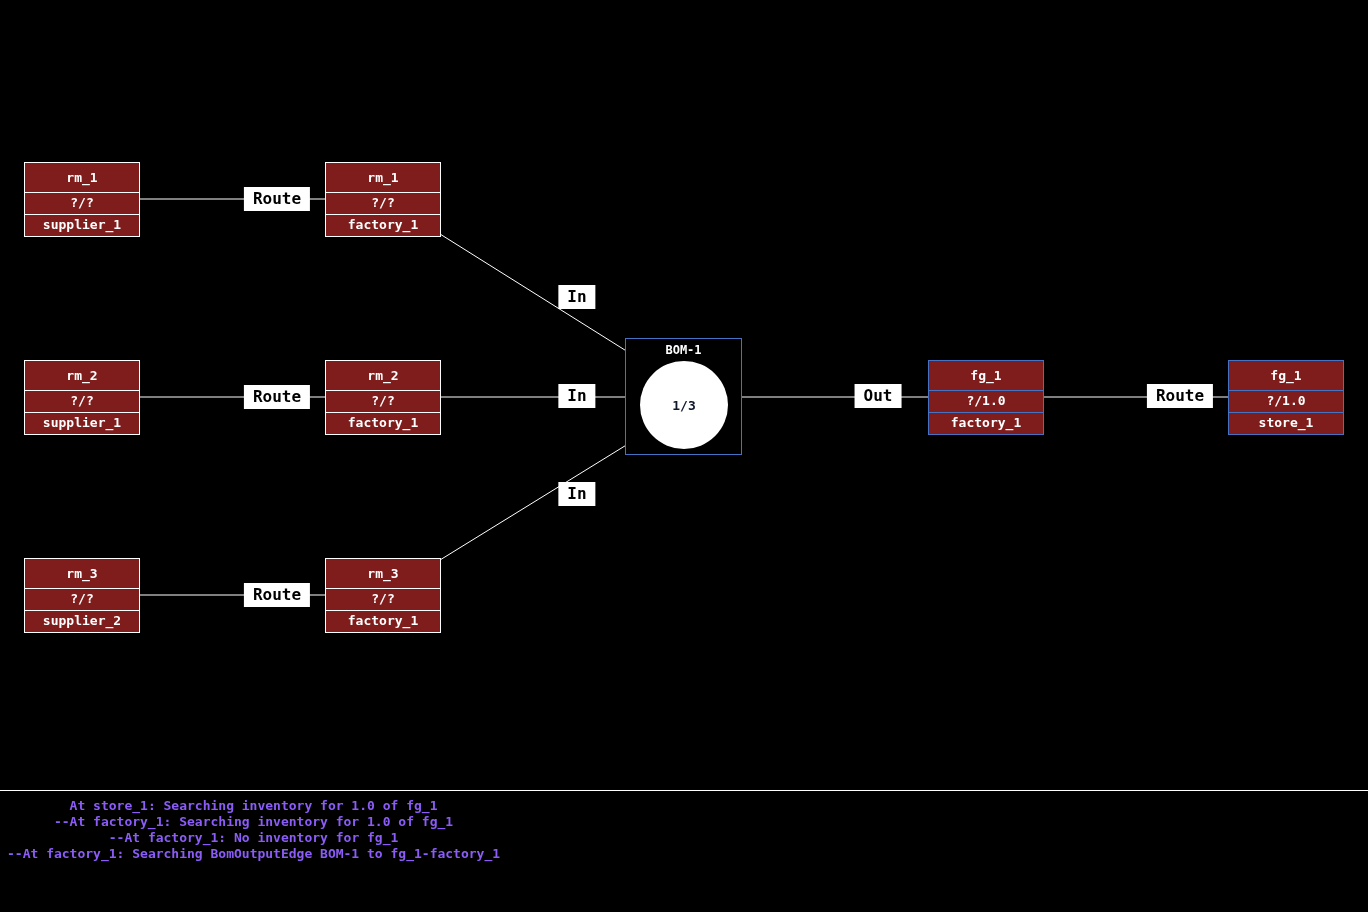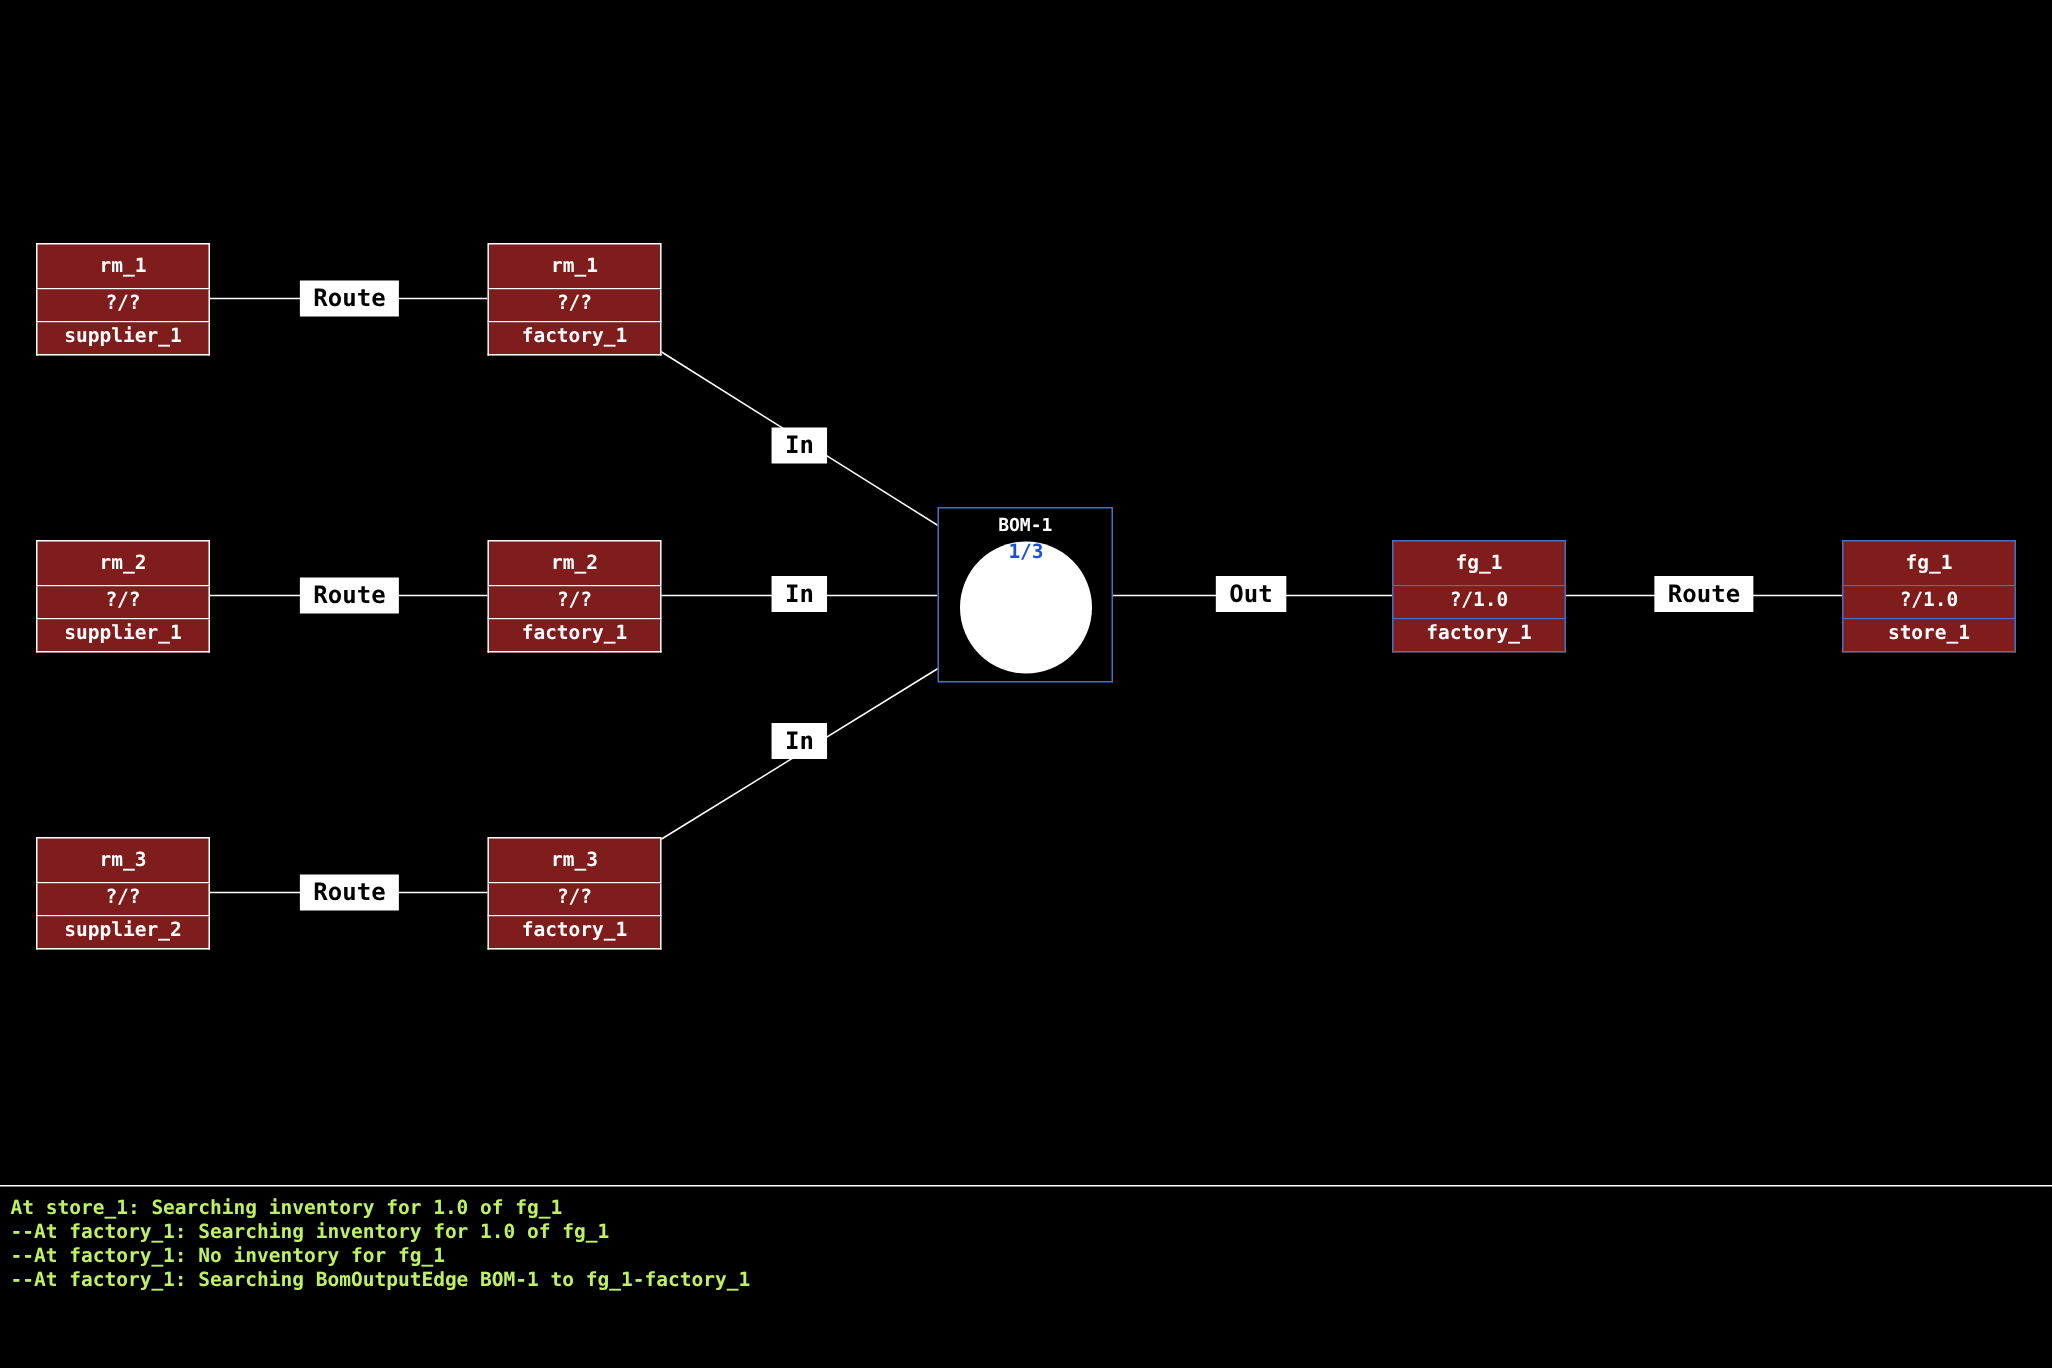--- a/index.html
+++ b/index.html
@@ -22,34 +22,34 @@
   .node.blue .cell + .cell { border-top:none; }
 
   .bom {
     position:absolute; left:625px; top:338px; width:117px; height:117px;
     border:1px solid #4472c4; background:#000;
   }
   .bom-title { color:#fff; text-align:center; font-size:12px; font-weight:bold; margin-top:4px; }
   .bom-circle {
     position:absolute; left:14px; top:22px; width:88px; height:88px;
     background:#ffffff; border-radius:50%;
-    display:flex; justify-content:center;
-    color:#1d4ed8; font-size:13px; font-weight:bold;
+    display:flex; align-items:center; justify-content:center;
+    color:#0f172a; font-size:13px; font-weight:bold;
   }
 
   .edge-label {
     position:absolute; transform:translate(-50%,-50%);
     background:#ffffff; color:#000000;
     font-size:16px; font-weight:bold; line-height:1;
-    padding:4px 9px; white-space:nowrap;
+    padding:4px 9px; white-space:nowrap;margin-left:44px;
   }
 
   .separator { position:absolute; left:0; top:790px; width:1368px; border-top:1px solid #ffffff; }
 
-  .log { position:absolute; left:7px; top:798px; color:#bef264; font-size:13px; font-weight:bold; }
+  .log { position:absolute; left:7px; top:798px; color:#8b5cf6; font-size:13px; font-weight:bold;text-align:center; }
   .log .log-line { height:16px; line-height:16px; white-space:pre; }
 
   .branding { position:absolute; left:1070px; top:822px; color:#ffffff; }
   .branding .brand-title { font-size:24px; font-weight:bold; line-height:30px; white-space:nowrap; }
   .branding .brand-subtitle { font-size:18px; font-weight:bold; line-height:22px; white-space:nowrap; }
 </style>
 </head>
 <body>
 
 <div class="canvas">

